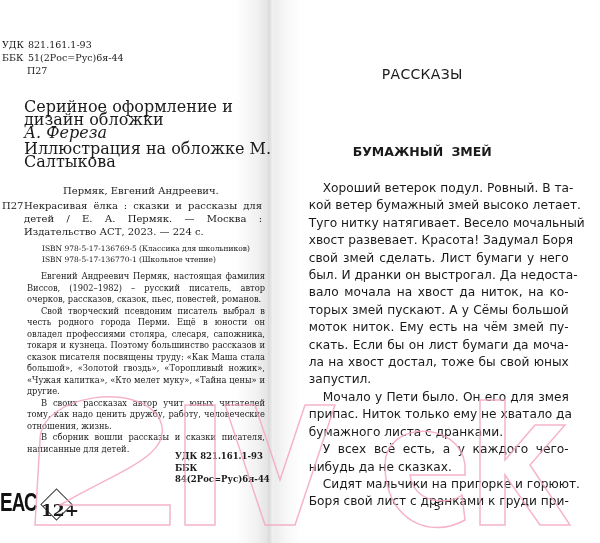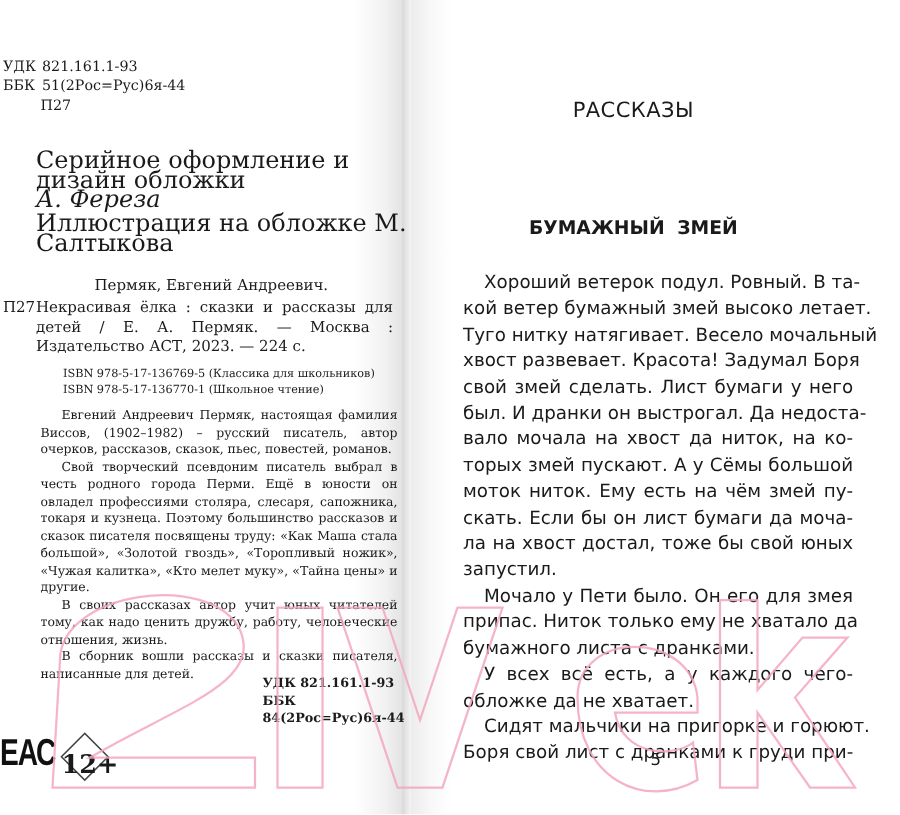--- a/index.html
+++ b/index.html
@@ -119,21 +119,21 @@
         <span class="line">вало мочала на хвост да ниток, на ко-</span>
         <span class="line">торых змей пускают. А у Сёмы большой</span>
         <span class="line">моток ниток. Ему есть на чём змей пу-</span>
         <span class="line">скать. Если бы он лист бумаги да моча-</span>
         <span class="line">ла на хвост достал, тоже бы свой юных</span>
         <span class="line last">запустил.</span>
         <span class="line ind">Мочало у Пети было. Он его для змея</span>
         <span class="line">припас. Ниток только ему не хватало да</span>
         <span class="line last">бумажного листа с дранками.</span>
         <span class="line ind">У всех всё есть, а у каждого чего-</span>
-        <span class="line last">обложке да не хватает.</span>
+        <span class="line last">нибудь да не сказках.</span>
         <span class="line ind">Сидят мальчики на пригорке и горюют.</span>
         <span class="line">Боря свой лист с дранками к груди при-</span>
       </div>
     <div class="abs page-num">5</div>
   </div>
 </div>
 
 <svg class="watermark" viewBox="0 0 600 543">
   <g fill="none" stroke="#f4a7bd" stroke-width="1.5" opacity="0.85">
     <path d="M40 440 C40 395 140 380 160 420 C175 455 120 470 60 505 L170 505 L170 525 L35 525 Z"></path>

